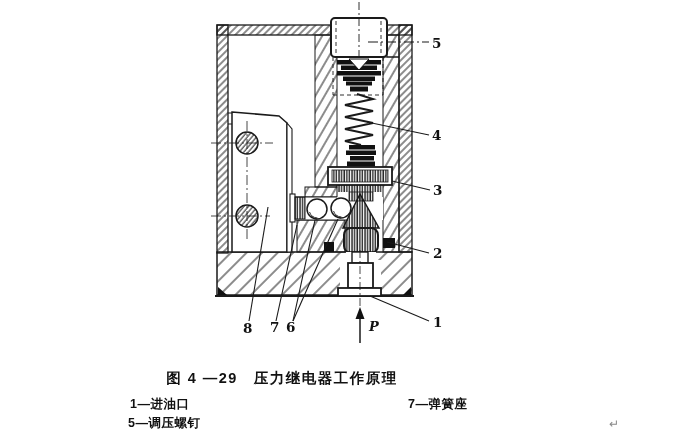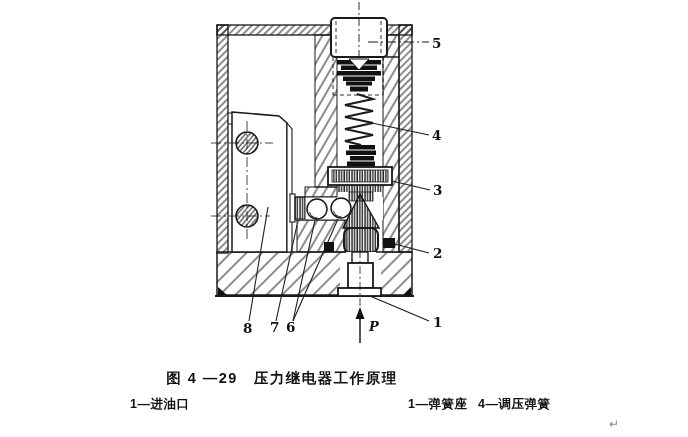--- a/index.html
+++ b/index.html
@@ -172,18 +172,18 @@
       <text x="433" y="327">1</text>
       <text x="243" y="333">8</text>
       <text x="270" y="332">7</text>
       <text x="286" y="332">6</text>
     </g>
   </svg>
 
   <div class="caption-title">图 4 —29　压力继电器工作原理</div>
 
   <div class="lg row1" style="left:130px">1—进油口</div>
-  <div class="lg row1" style="left:408px">1—弹簧座</div>
-  <div class="lg row1" style="left:478px">4—调压弹簧</div>
+  <div class="lg row1" style="left:408px">7—弹簧座</div>
 
+  <div class="lg row2" style="left:128px">5—调压螺钉</div>
 
   <div class="return-mark">↵</div>
 </div>
 
 </body></html>

